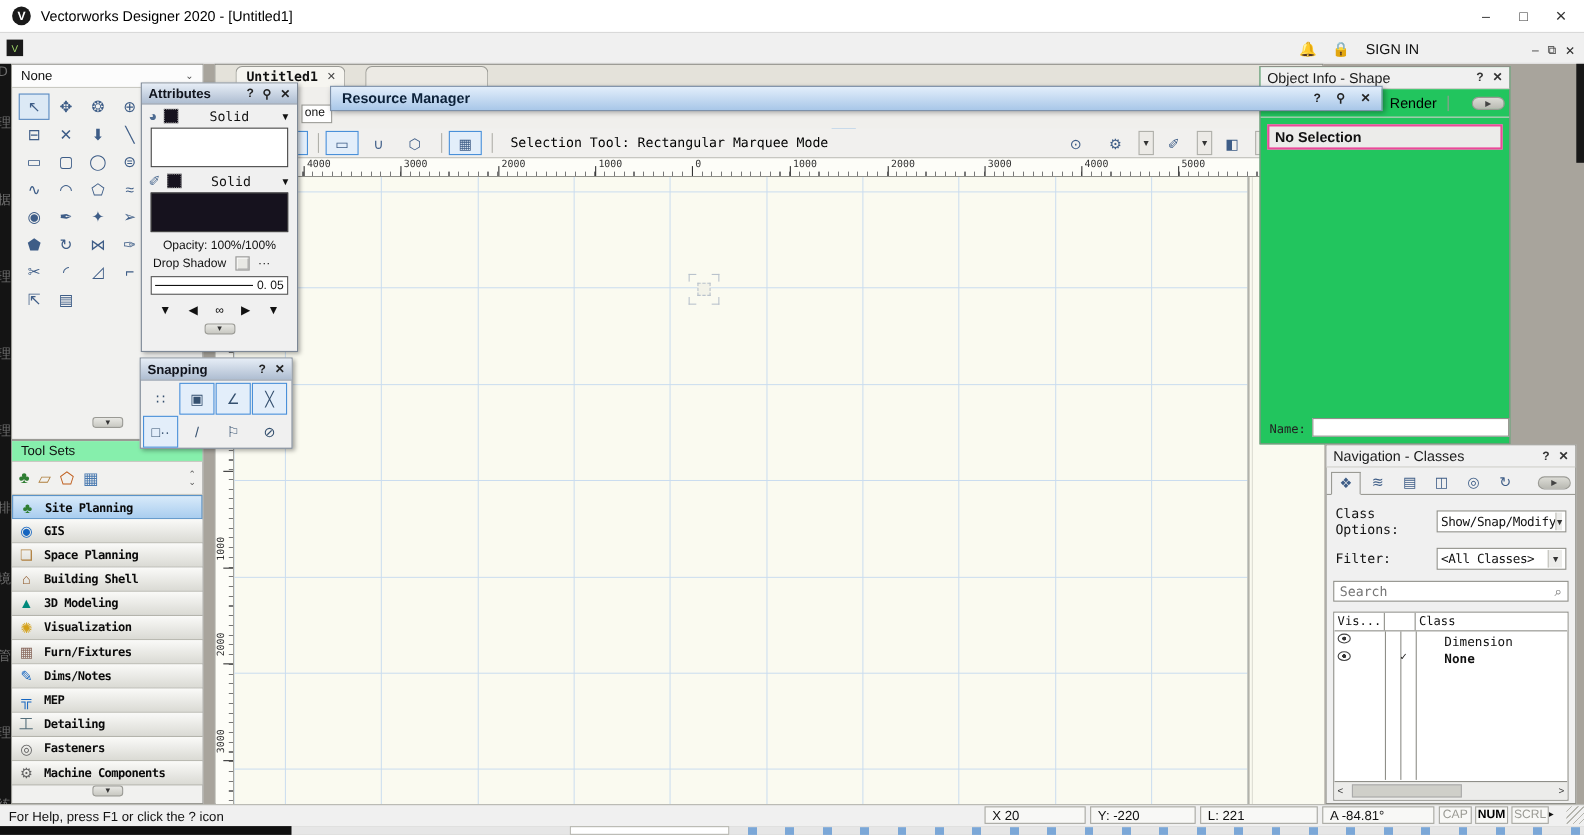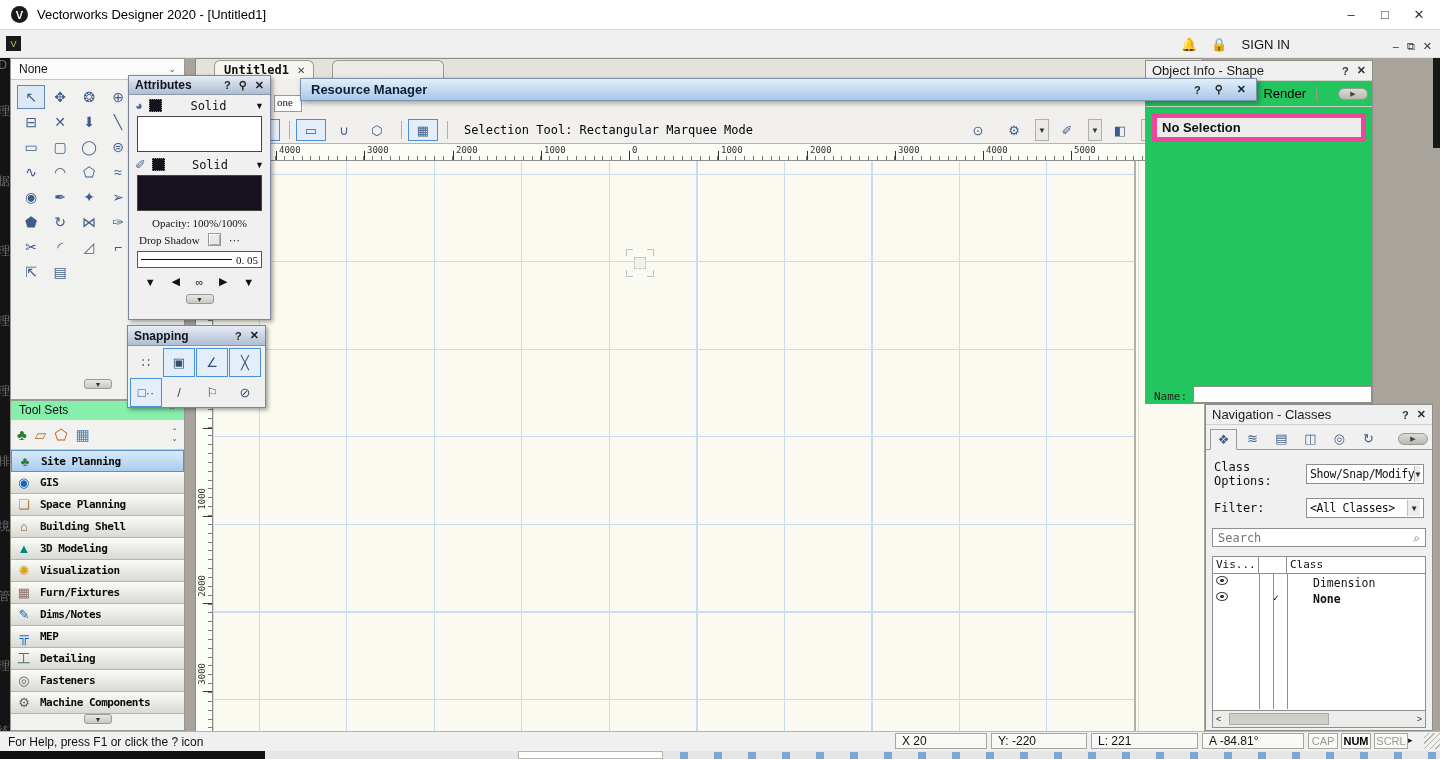--- a/index.html
+++ b/index.html
@@ -1,19 +1,19 @@
 <!DOCTYPE html>
 <html><head>
 <meta charset="utf-8">
 <style>
   *{margin:0;padding:0;box-sizing:border-box}
   html,body{width:1440px;height:759px;overflow:hidden}
   body{position:relative;font-family:"Liberation Sans",sans-serif;background:#a8a49c;font-size:12px;color:#111}
   .abs{position:absolute}
-  .mono{font-family:Liberation Serif, serif}
+  .mono{font-family:Liberation Sans, sans-serif}
   
   #titlebar{left:0;top:0;width:1440px;height:30px;background:#fff;border-bottom:1px solid #d9d9d9;display:flex;align-items:center}
   #app-logo{width:17px;height:17px;border-radius:50%;background:#1a1a1a;color:#fff;font-size:11px;font-weight:bold;display:flex;align-items:center;justify-content:center;margin-left:11px}
   #app-title{margin-left:9px;font-size:13px;color:#000}
   .win-btn{width:34px;height:26px;display:flex;align-items:center;justify-content:center;font-size:13px;color:#333}
   #win-controls{position:absolute;right:4px;top:1px;display:flex}
   #menubar{left:0;top:30px;width:1440px;height:28px;background:#f0f0f0;display:flex;align-items:center;border-bottom:1px solid #e0e0e0}
   #menu-doc-icon{width:15px;height:15px;background:#1a1a1a;color:#9fd468;font-size:9px;display:flex;align-items:center;justify-content:center;margin:0 8px 0 6px}
   .menu-item{padding:0 10px;font-size:13px;color:#000;height:28px;display:flex;align-items:center}
   #signin-area{position:absolute;right:150px;top:30px;height:28px;display:flex;align-items:center;gap:14px;font-size:13px}
@@ -104,21 +104,21 @@
   #rm-bar{left:300px;top:78px;width:957px;height:23px;background:linear-gradient(#e2eefb,#a9c7e8);border:1px solid #7d91aa;box-shadow:2px 2px 5px rgba(0,0,0,.35);display:flex;align-items:center;padding:0 10px;z-index:40}
   #rm-title{font-weight:bold;font-size:13px;color:#0b2038}
   
   #right-edge-dark{left:1433px;top:58px;width:7px;height:90px;background:#181818}
   #oi-panel{left:1145px;top:60px;width:228px;height:344px;background:#22c55e;border:1px solid #8f8f89}
   .panel-title{height:20px;display:flex;align-items:center;padding:0 6px;font-size:13px;color:#1a1a1a;background:#f0f0f0;border-bottom:1px solid #d0d0ca}
   .panel-title .pt-btn{color:#333;font-weight:bold;font-size:11px}
   #oi-tabs{height:26px;display:flex;align-items:center;padding-left:58px;gap:0;border-bottom:1px solid #d0d0ca}
   .oi-tab{padding:0 10px;font-size:13px;color:#000}
   .tab-div{width:1px;height:14px;background:#9a9a94}
-  #no-selection{margin:6px 6px;border:5px solid #ec4899;background:#ececea;font-weight:bold;font-size:13px;padding:2px 5px}
+  #no-selection{margin:6px 6px;border:2px solid #ec4899;background:#ececea;font-weight:bold;font-size:13px;padding:2px 5px}
   #oi-body{height:238px}
   #name-row{display:flex;align-items:flex-end;gap:6px;padding:0 8px}
   #name-row label{font-family:"DejaVu Sans Mono",monospace;font-size:11px;color:#222}
   #name-input{flex:1;height:17px;border:1px solid #8f8f89;background:#fff}
   #nav-panel{left:1205px;top:404px;width:228px;height:327px;background:#f0f0f0;border:1px solid #8f8f89}
   #nav-tabs{height:25px;display:flex;align-items:flex-end;padding:2px 4px 0 4px;gap:2px;border-bottom:1px solid #9a9a94}
   .nav-tab{width:27px;height:21px;display:flex;align-items:center;justify-content:center;font-size:13px;color:#3e5d87}
   .nav-tab.sel{border:1px solid #9a9a94;border-bottom:1px solid #f0f0f0;background:#f0f0f0;margin-bottom:-1px}
   .nav-row{display:flex;align-items:center;padding:0 8px;margin-top:10px;font-family:"DejaVu Sans Mono",monospace;font-size:12px}
   .nav-dd{margin-left:auto;width:118px;height:20px;border:1px solid #8f8f89;background:#fff;display:flex;align-items:center;padding:0 3px;font-size:11.5px;letter-spacing:-.4px}

